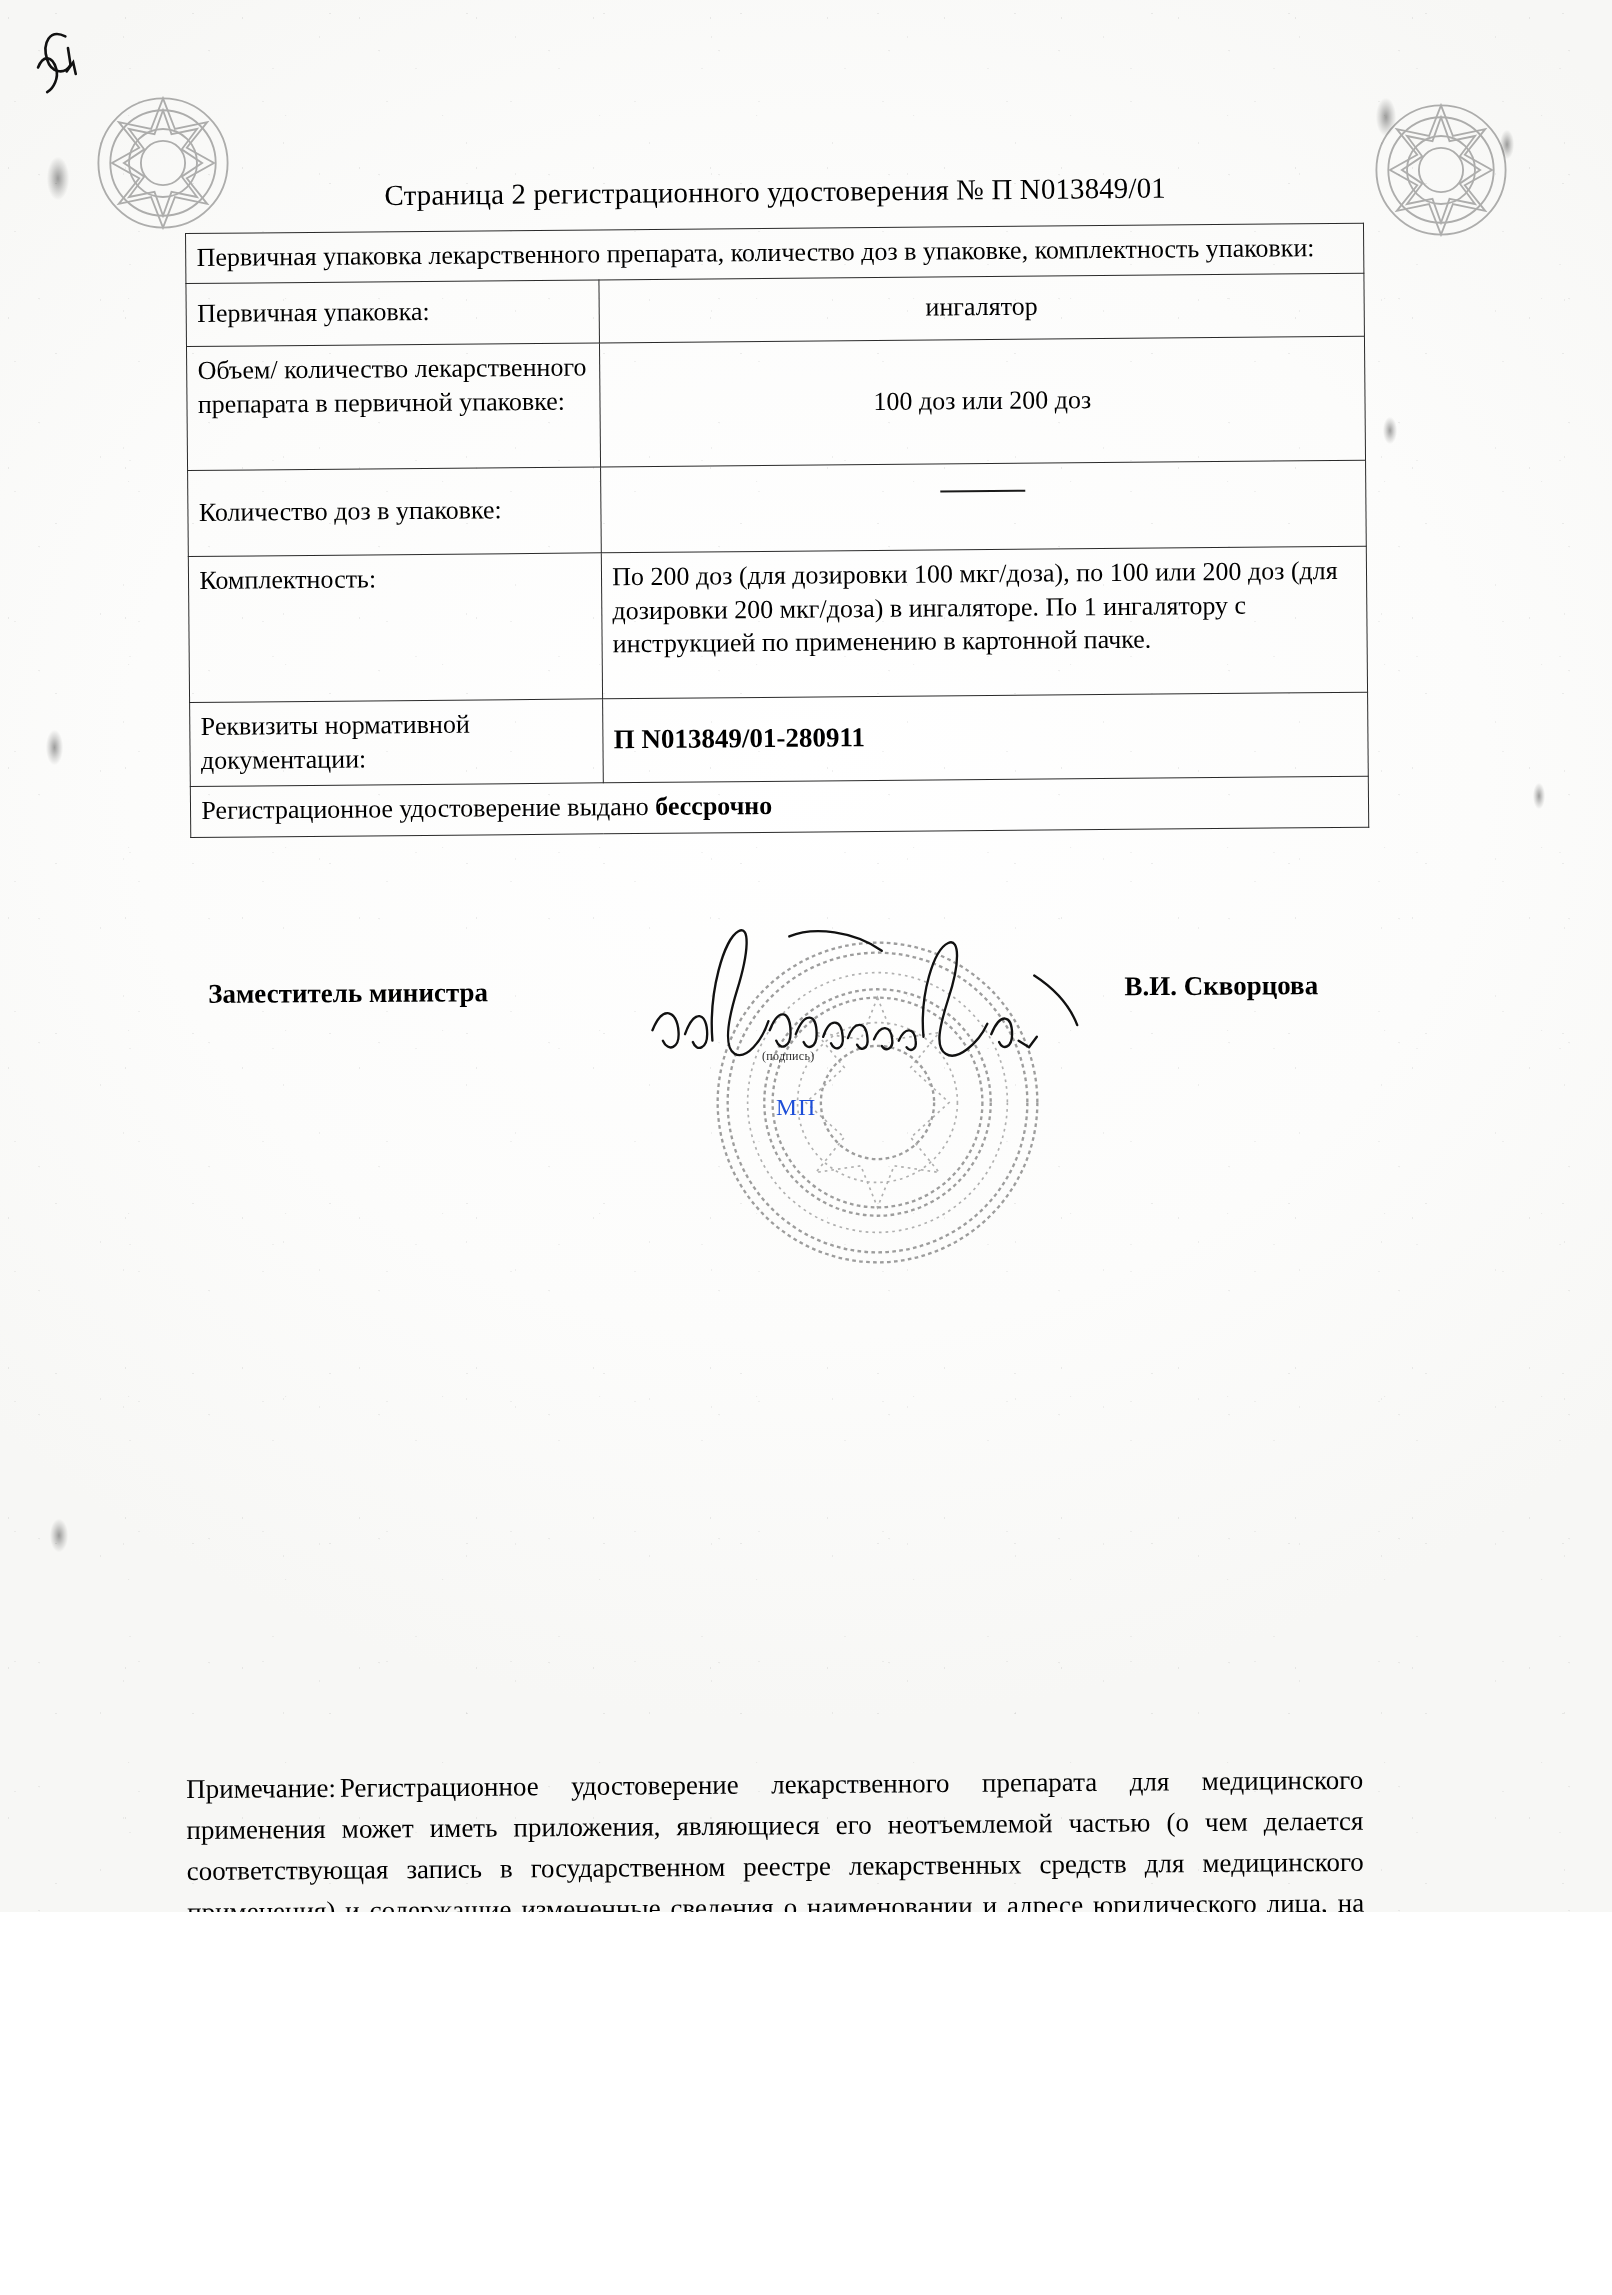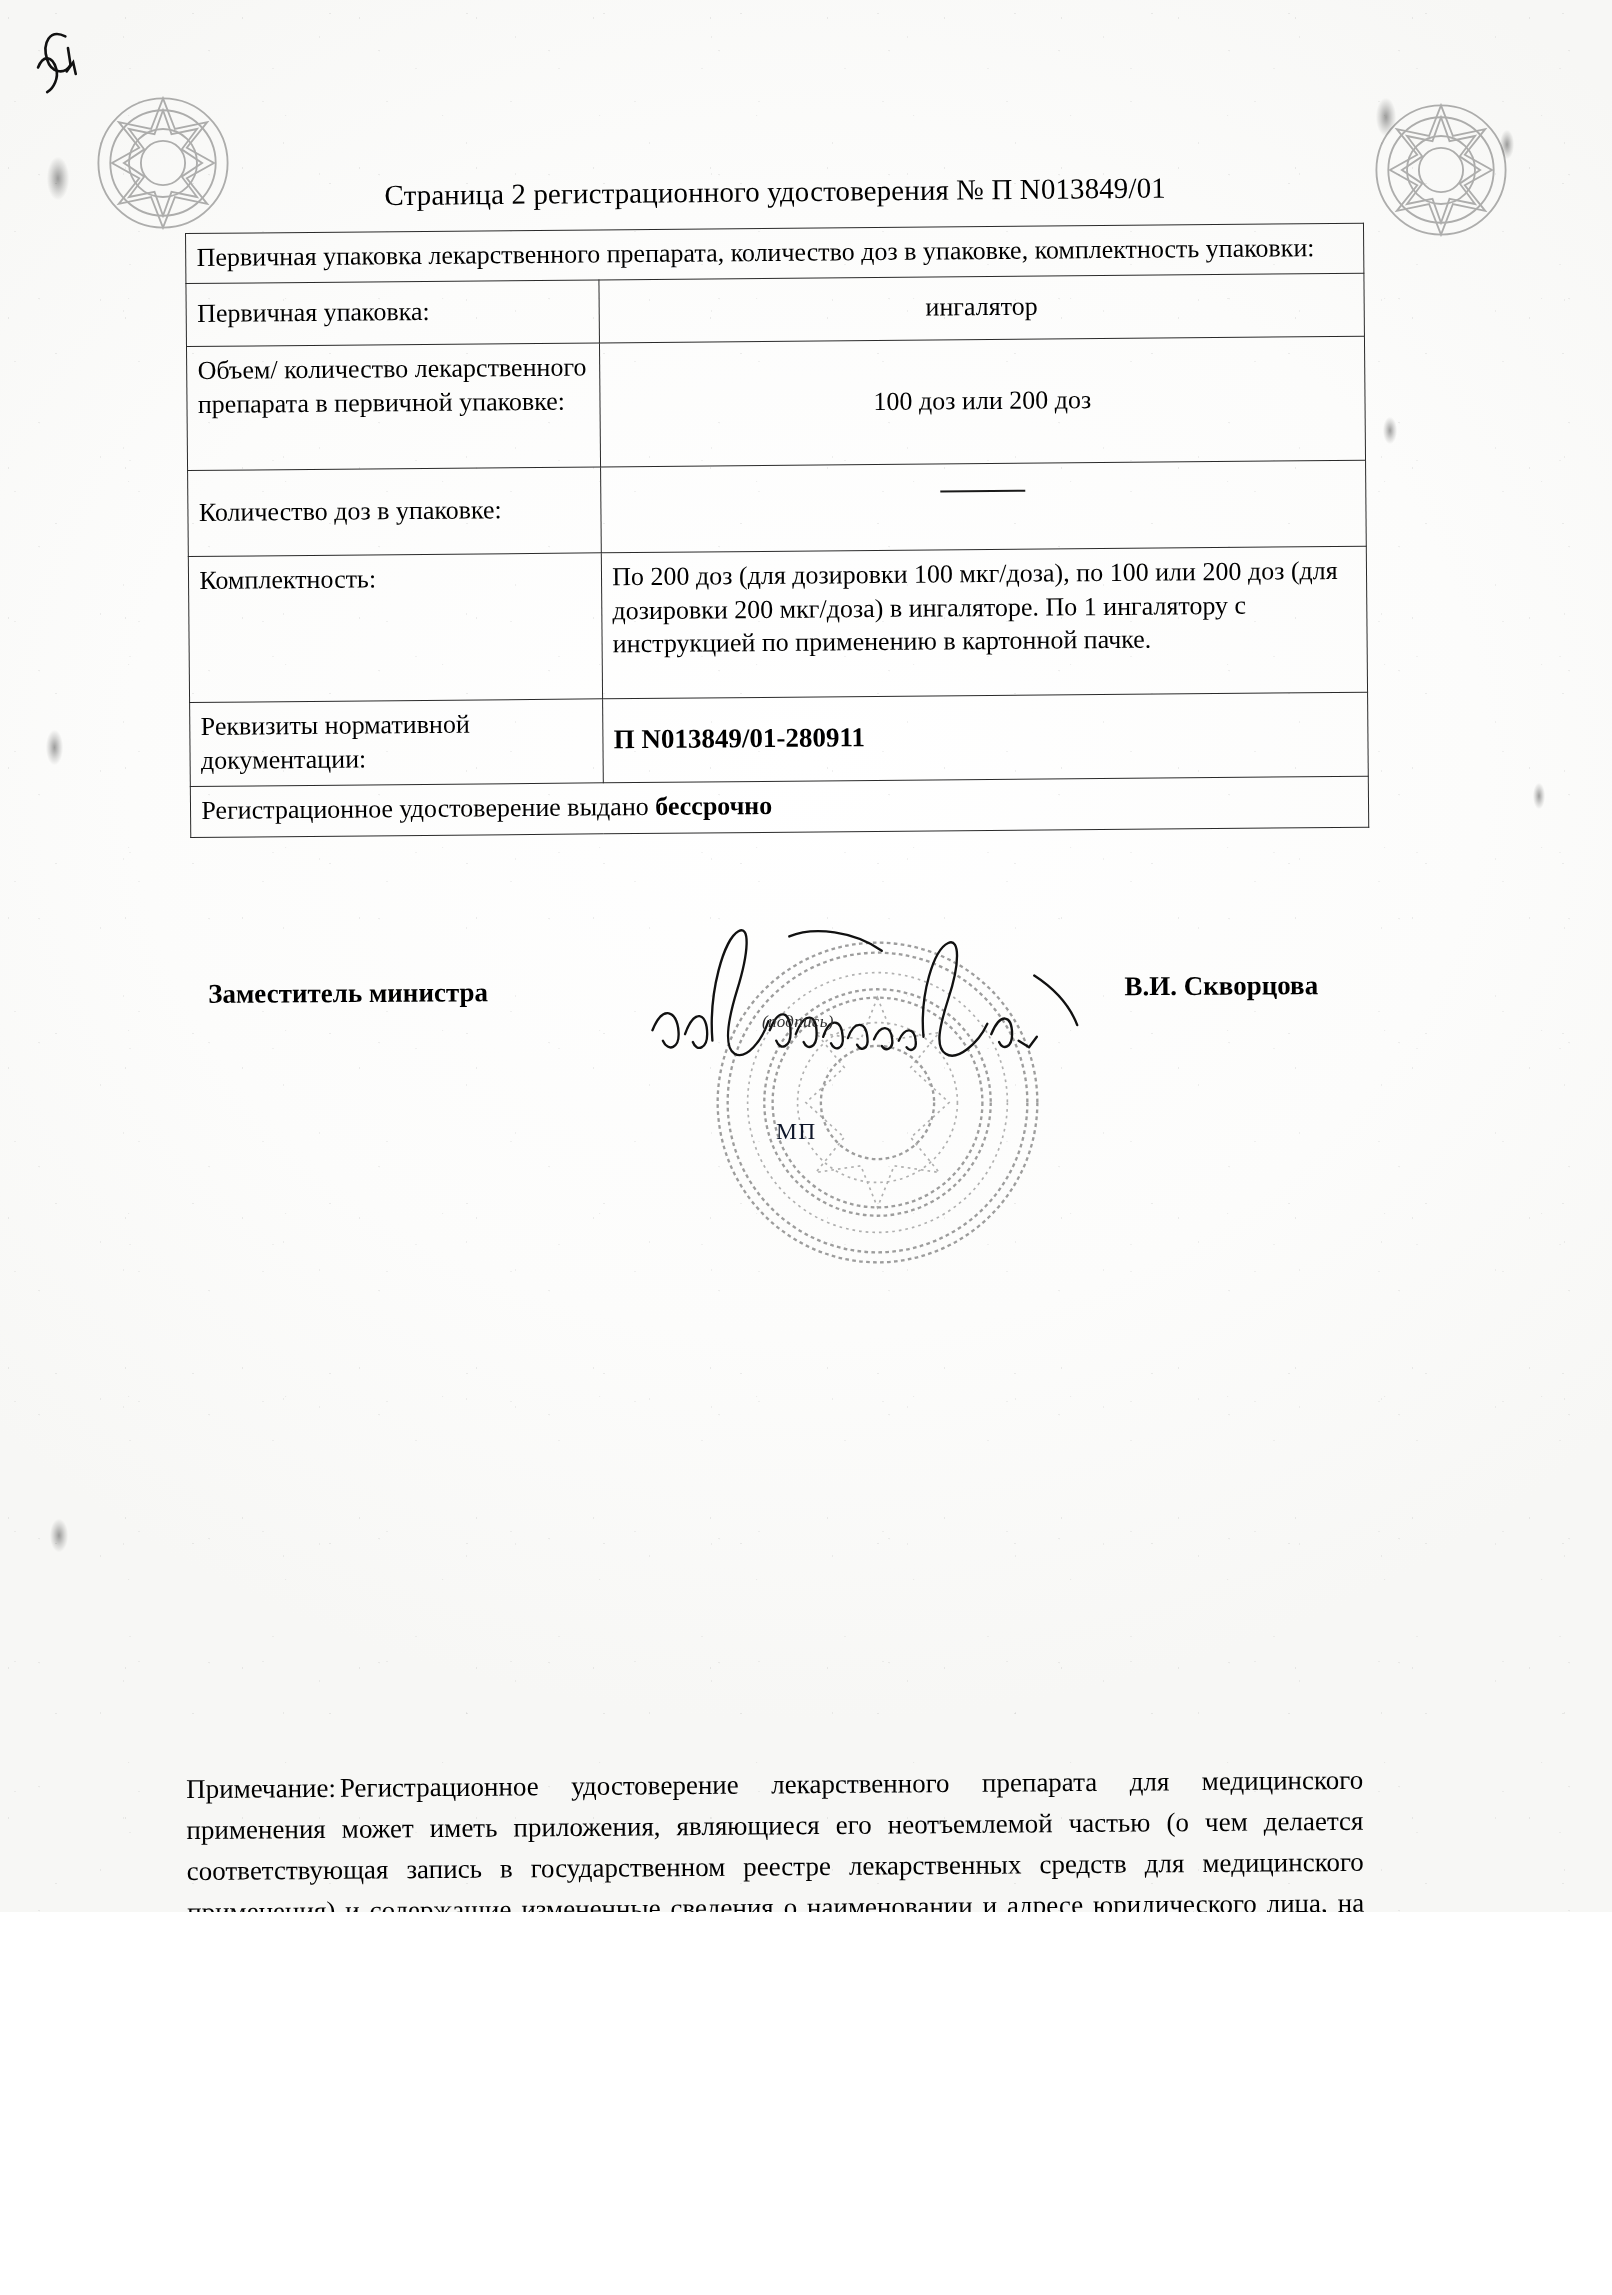--- a/index.html
+++ b/index.html
@@ -185,34 +185,32 @@
     left: 711px;
     top: 933px;
     width: 333px;
     height: 339px;
     opacity: .42;
     pointer-events: none;
   }
   #stamp-caption-signature {
     position: absolute;
     left: 762px;
-    top: 1012px;
-    font-size: 17px;
+    top: 1049px;
+    font-size: 12px;
     letter-spacing: 0.3px;
     color: #2e2e2e;
-    font-style: italic;
   }
   #stamp-caption-mp {
     position: absolute;
     left: 776px;
     top: 1094px;
     font-size: 23.5px;
     letter-spacing: 1.3px;
-    color: #0f172a;
-    margin-top: 24px;
+    color: #1d4ed8;
   }
 
   
   #footnote {
     position: absolute;
     left: 186px;
     top: 1769px;
     width: 1177px;
     font-size: 27px;
     line-height: 1.52;

